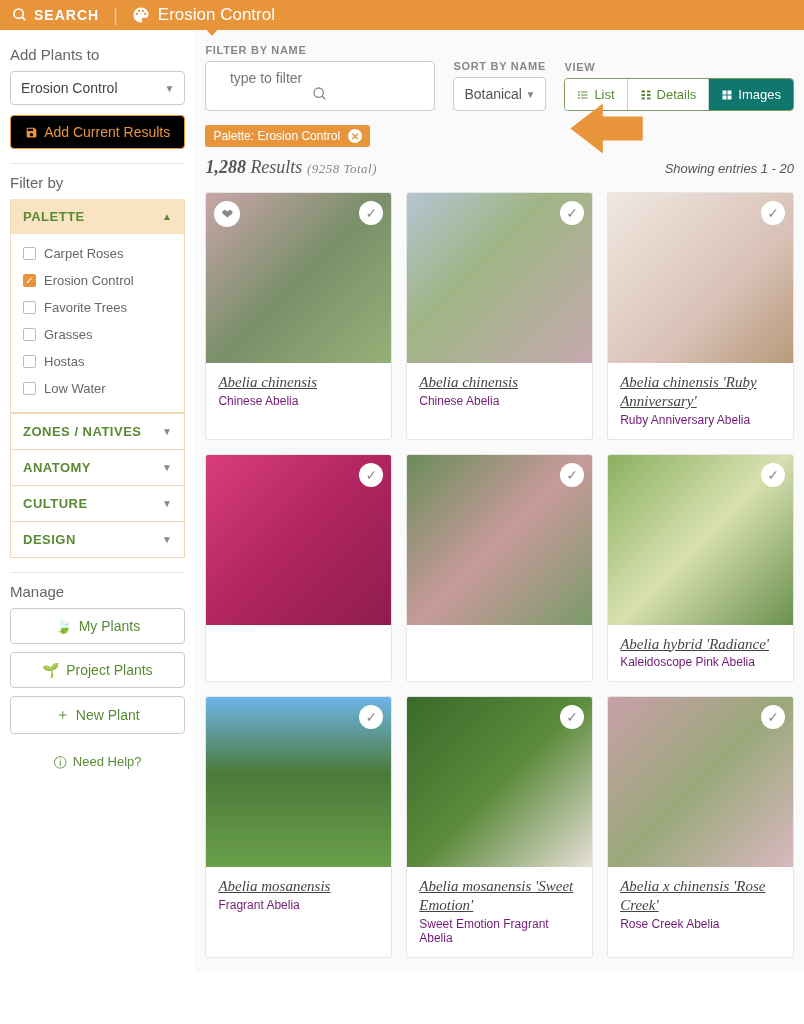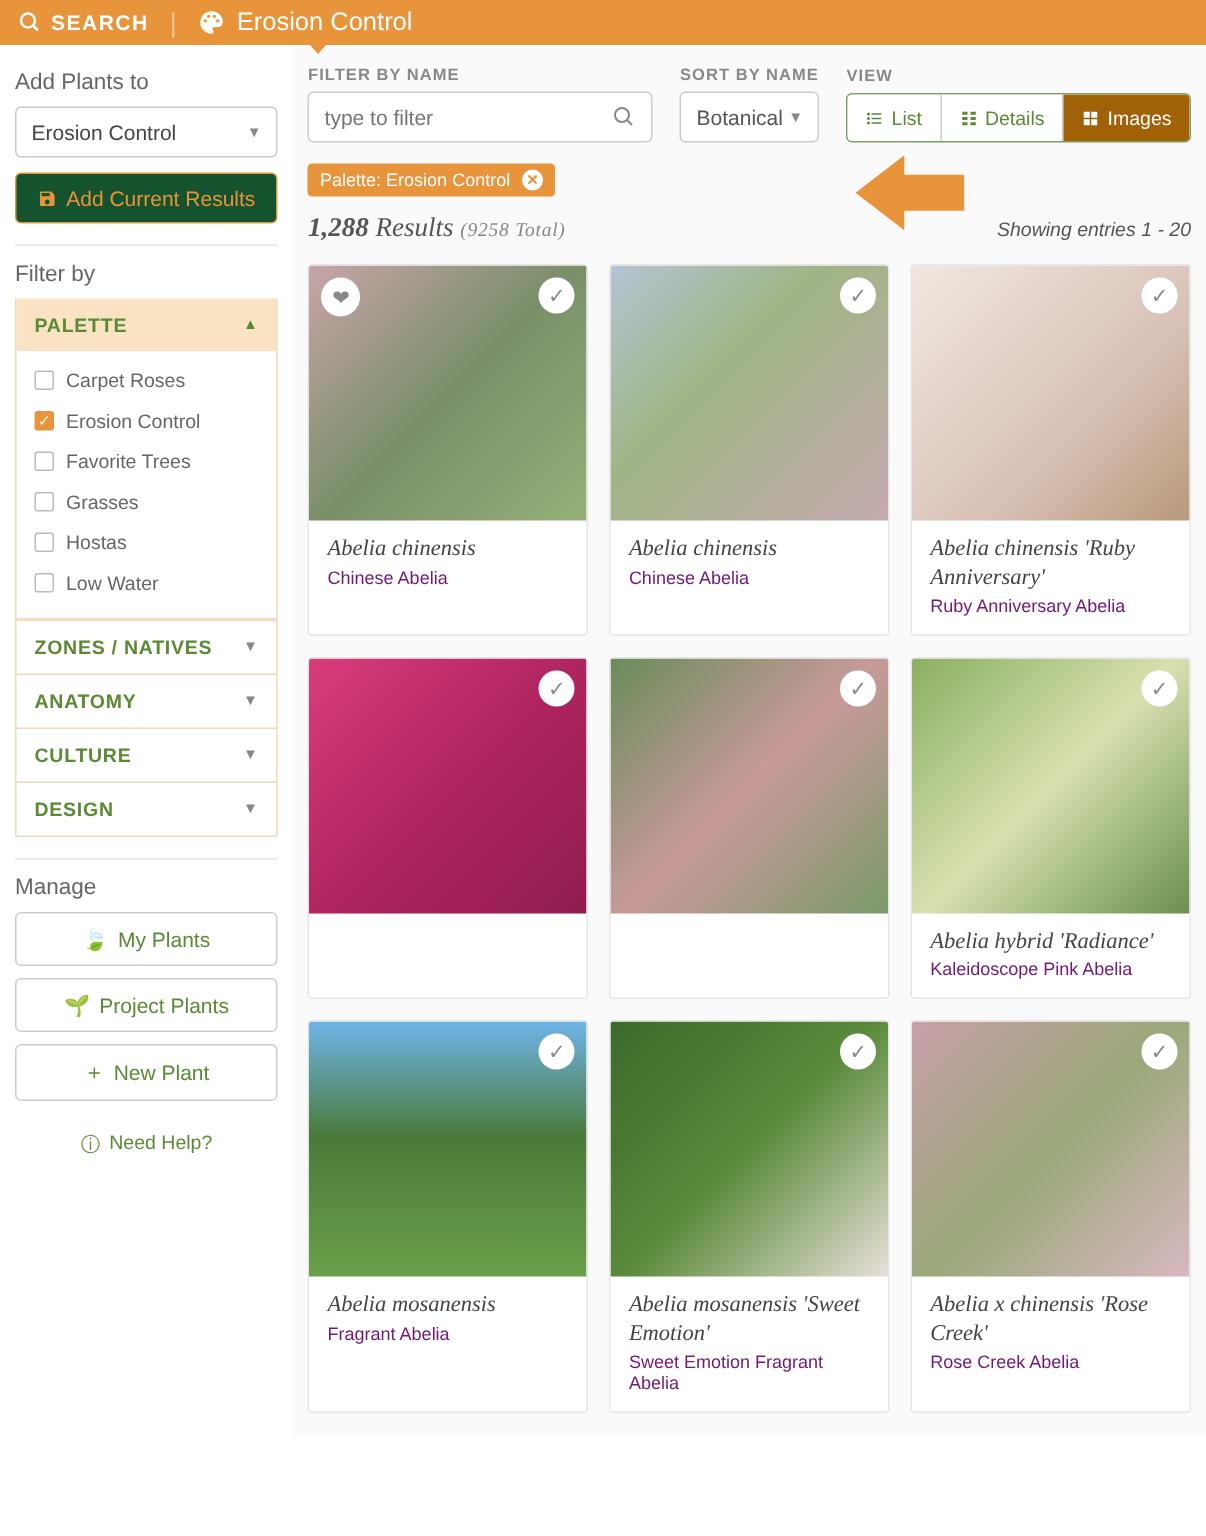--- a/index.html
+++ b/index.html
@@ -9,59 +9,59 @@
 .topbar .divider { margin: 0 14px; color: #f5c896; font-size: 18px; }
 .topbar .title-group { display: flex; align-items: center; gap: 8px; font-size: 17px; }
 .page { display: flex; padding: 0; }
 .sidebar { width: 196px; padding: 12px 10px; border-right: none; }
 .sb-heading { color: #666; font-size: 15px; margin: 4px 0 8px; }
 .btn-row { display: flex; gap: 0; margin-bottom: 8px; }
 .btn { border: 1px solid #ccc; border-radius: 4px; padding: 7px 10px; font-size: 14px; cursor: pointer; display: inline-flex; align-items: center; gap: 6px; }
 .btn.green { color: #5a8a34; background: #fff; border-radius: 4px 0 0 4px; }
 .btn.orange { background: #e8943b; color: #fff; border-color: #e8943b; border-radius: 0 4px 4px 0; }
 .select { width: 100%; border: 1px solid #ccc; border-radius: 4px; padding: 8px 10px; background: #fff; color: #444; display: flex; justify-content: space-between; align-items: center; cursor: pointer; }
-.btn-wide { width: 100%; border: 1px solid #e8943b; color: #e8943b; background: #14532d; border-radius: 4px; padding: 8px 10px; margin-top: 10px; cursor: pointer; display: flex; justify-content: center; align-items: center; gap: 6px; }
+.btn-wide { width: 100%; border: 1px solid #e8943b; color: #e8943b; background: #000000; border-radius: 4px; padding: 8px 10px; margin-top: 10px; cursor: pointer; display: flex; justify-content: center; align-items: center; gap: 6px; }
 .hr { border: none; border-top: 1px solid #e5e5e5; margin: 14px 0 10px; }
 .filter-section { border: 1px solid #f0d9b9; border-top: none; }
 .filter-section:first-of-type { border-top: 1px solid #f0d9b9; }
 .filter-head { padding: 10px 12px; font-weight: 700; letter-spacing: 0.5px; font-size: 13px; color: #5a8a34; display: flex; justify-content: space-between; align-items: center; cursor: pointer; }
 .filter-head.active { background: #fae3c3; }
 .filter-body { padding: 6px 12px 10px; }
 .chk-row { display: flex; align-items: center; gap: 8px; padding: 6px 0; color: #666; font-size: 13px; }
 .chk { width: 13px; height: 13px; border: 1px solid #bbb; display: inline-flex; align-items: center; justify-content: center; font-size: 10px; color: #fff; border-radius: 2px; }
 .chk.checked { background: #e8943b; border-color: #e8943b; }
 .manage-list { display: flex; flex-direction: column; gap: 8px; }
 .manage-btn { border: 1px solid #ccc; border-radius: 4px; padding: 9px; color: #5a8a34; background: #fff; cursor: pointer; display: flex; justify-content: center; gap: 6px; align-items: center; }
 .help-link { text-align: center; color: #5a8a34; margin-top: 20px; font-size: 13px; display: flex; justify-content: center; gap: 6px; }
 .main { flex: 1; background: #fafafa; padding: 14px 10px; position: relative; }
 .pointer-down { position: absolute; top: -2px; left: 10px; width: 0; height: 0; border-left: 7px solid transparent; border-right: 7px solid transparent; border-top: 8px solid #e8943b; }
 .filter-bar { display: flex; gap: 18px; align-items: flex-end; margin-bottom: 14px; }
 .fb-col { display: flex; flex-direction: column; gap: 5px; }
 .fb-label { font-size: 11px; letter-spacing: 0.7px; color: #888; font-weight: 600; }
-.filter-input { display: flex; align-items: center; border: 1px solid #ccc; background: #fff; border-radius: 4px; width: 230px; padding: 8px 10px; }
+.filter-input { display: flex; align-items: center; border: 1px solid #ccc; background: #fff; border-radius: 4px; width: 230px; padding: 8px 10px; flex-direction: column; }
 .filter-input input { border: none; outline: none; flex: 1; font-size: 14px; }
 .sort-select { border: 1px solid #ccc; background: #fff; border-radius: 4px; padding: 8px 10px; width: 93px; display: flex; justify-content: space-between; align-items: center; color: #555; cursor: pointer; }
 .view-group { display: flex; border: 1px solid #7d9c5e; border-radius: 4px; overflow: hidden; }
 .view-btn { padding: 8px 12px; color: #5a8a34; background: #fff; display: flex; align-items: center; gap: 5px; font-size: 13px; cursor: pointer; border-right: 1px solid #ccc; }
 .view-btn:last-child { border-right: none; }
-.view-btn.active { background: #a16207; color: #fff; }
+.view-btn.active { background: #0f766e; color: #fff; }
 .chip { display: inline-flex; align-items: center; gap: 8px; background: #e8943b; color: #fff; font-size: 12px; padding: 4px 8px; border-radius: 3px; }
 .chip .x { background: #fff; color: #e8943b; width: 14px; height: 14px; border-radius: 50%; display: inline-flex; align-items: center; justify-content: center; font-size: 10px; font-weight: 700; }
 .arrow-callout { position: absolute; left: 375px; top: 66px; width: 75px; height: 65px; }
 .results-row { display: flex; justify-content: space-between; align-items: baseline; margin: 10px 0 14px; font-style: italic; }
 .results-count { font-family: Georgia, serif; font-size: 18px; color: #555; }
 .results-count .total { font-size: 13px; letter-spacing: 0.5px; color: #888; }
 .showing { font-size: 13px; color: #555; }
 .grid { display: grid; grid-template-columns: repeat(3, 1fr); gap: 14px; }
 .card { background: #fff; border: 1px solid #e5e5e5; border-radius: 3px; overflow: hidden; position: relative; }
 .thumb { height: 170px; background: #9abf7d; display: block; position: relative; }
 .thumb .badge { position: absolute; top: 8px; right: 8px; width: 24px; height: 24px; background: #fff; border-radius: 50%; display: flex; align-items: center; justify-content: center; color: #888; font-size: 14px; }
 .thumb .leaf-badge { position: absolute; top: 8px; left: 8px; width: 26px; height: 26px; background: #fff; border-radius: 50%; display: flex; align-items: center; justify-content: center; color: #888; font-size: 14px; }
 .card-body { padding: 10px 12px 12px; }
-.plant-name { font-style: italic; font-family: Georgia, serif; font-size: 15px; color: #444; margin-bottom: 2px; line-height: 1.25; }
+.plant-name { font-style: italic; font-family: Georgia, serif; font-size: 15px; color: #444; margin-bottom: 2px; line-height: 1.25; text-decoration: underline; }
 .plant-common { font-size: 12px; color: #701a75; }
 .caret { font-size: 10px; color: #888; }
 .triangle-up { font-size: 10px; }
 svg { display: block; }
 </style>
 </head>
 <body>
 
 <div class="topbar">
   <div class="search-link">

